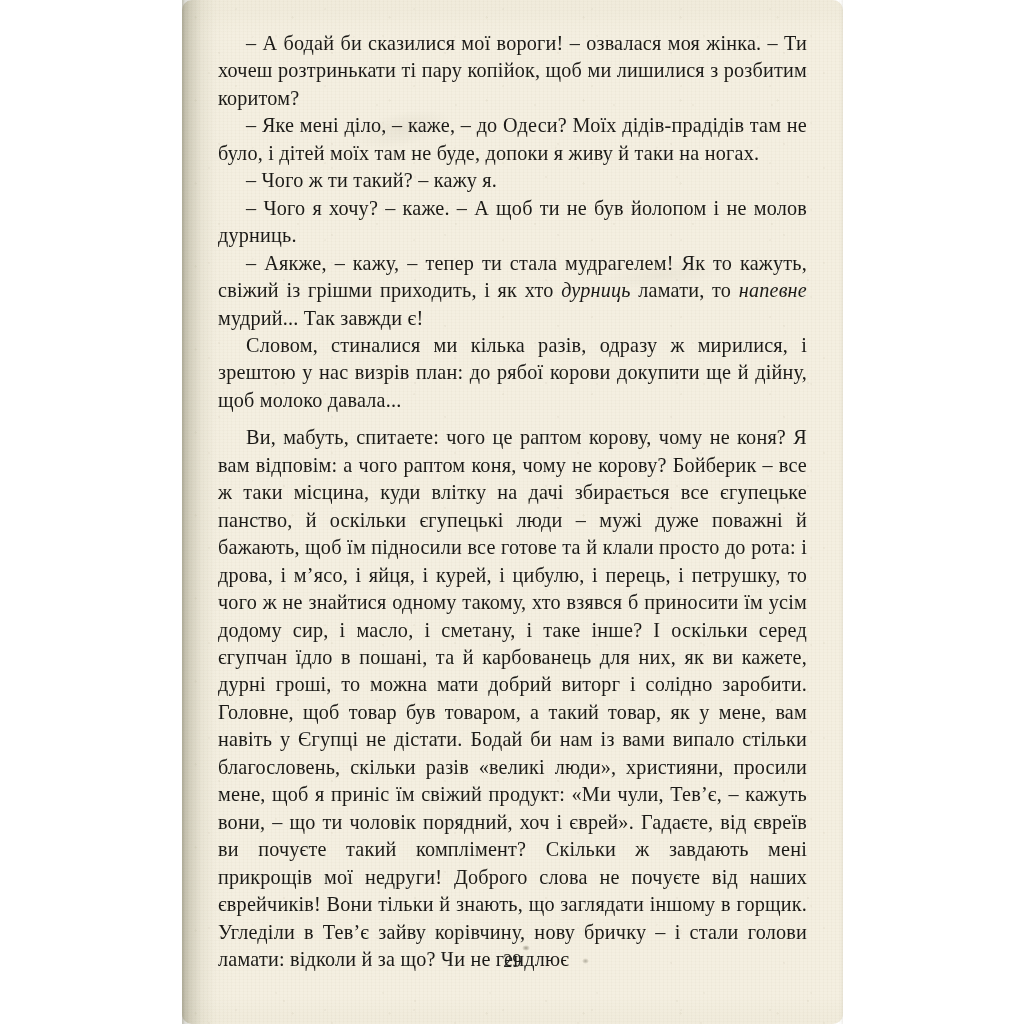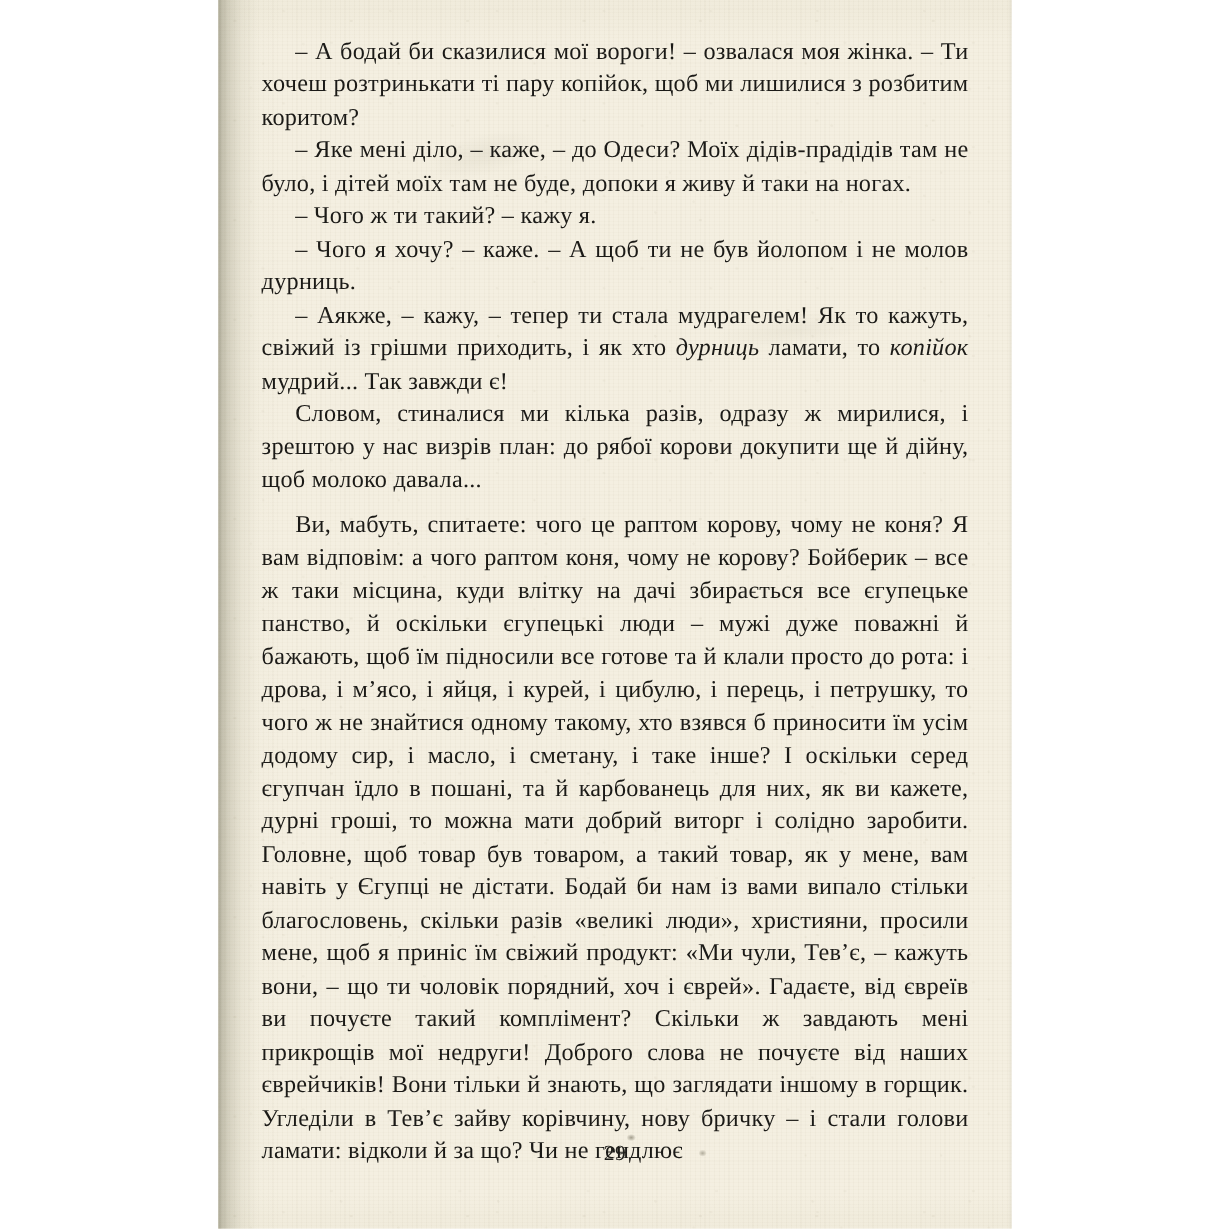--- a/index.html
+++ b/index.html
@@ -42,20 +42,21 @@
           rgba(222,218,199,.18) 20px,
           rgba(240,236,221,.05) 33px,
           rgba(255,255,255,0) 46px),
       linear-gradient(180deg, rgba(236,231,214,.45) 0 10px, rgba(255,255,255,0) 34px),
       linear-gradient(0deg,  rgba(236,231,214,.40) 0 8px, rgba(255,255,255,0) 28px),
       #f4efe1;
     background-size:
       97px 83px, 113px 91px, 89px 77px, 131px 103px,
       79px 119px, 107px 87px, 123px 95px, 101px 111px,
       auto, auto, auto, auto;
+    border-radius: 10px;
   }
 
   
   #paper-grain {
     position: absolute;
     inset: 0;
     pointer-events: none;
     background-image:
       repeating-linear-gradient(90deg,
         rgba(255,255,255,0) 0px,
@@ -161,21 +162,21 @@
     <div class="smudge" id="smudge-a"></div>
     <div class="smudge" id="smudge-b"></div>
     <div class="smudge" id="smudge-c"></div>
     <div class="smudge" id="smudge-d"></div>
 
     <div id="text-block">
         <p><span>– А бодай би сказилися мої вороги! – озвалася моя жінка. – Ти хочеш розтринькати ті пару копійок, щоб ми лишилися з розбитим коритом?</span></p>
         <p><span>– Яке мені діло, – каже, – до Одеси? Моїх дідів-прадідів там не було, і дітей моїх там не буде, допоки я живу й таки на ногах.</span></p>
         <p><span>– Чого ж ти такий? – кажу я.</span></p>
         <p><span>– Чого я хочу? – каже. – А щоб ти не був йолопом і не молов дурниць.</span></p>
-        <p><span>– Аякже, – кажу, – тепер ти стала мудрагелем! Як то кажуть, свіжий із грішми приходить, і як хто </span><em>дурниць</em><span> ламати, то </span><em>копійок</em><span> мудрий... Так завжди є!</span></p>
+        <p><span>– Аякже, – кажу, – тепер ти стала мудрагелем! Як то кажуть, свіжий із грішми приходить, і як хто </span><em>дурниць</em><span> ламати, то </span><em>напевне</em><span> мудрий... Так завжди є!</span></p>
         <p><span>Словом, стиналися ми кілька разів, одразу ж мирилися, і зрештою у нас визрів план: до рябої корови докупити ще й дійну, щоб молоко давала...</span></p>
         <p class="spaced-above"><span>Ви, мабуть, спитаете: чого це раптом корову, чому не коня? Я вам відповім: а чого раптом коня, чому не корову? Бойберик – все ж таки місцина, куди влітку на дачі збирається все єгупецьке панство, й оскільки єгупецькі люди – мужі дуже поважні й бажають, щоб їм підносили все готове та й клали просто до рота: і дрова, і м’ясо, і яйця, і курей, і цибулю, і перець, і петрушку, то чого ж не знайтися одному такому, хто взявся б приносити їм усім додому сир, і масло, і сметану, і таке інше? І оскільки серед єгупчан їдло в пошані, та й карбованець для них, як ви кажете, дурні гроші, то можна мати добрий виторг і солідно заробити. Головне, щоб товар був товаром, а такий товар, як у мене, вам навіть у Єгупці не дістати. Бодай би нам із вами випало стільки благословень, скільки разів «великі люди», християни, просили мене, щоб я приніс їм свіжий продукт: «Ми чули, Тев’є, – кажуть вони, – що ти чоловік порядний, хоч і єврей». Гадаєте, від євреїв ви почуєте такий комплімент? Скільки ж завдають мені прикрощів мої недруги! Доброго слова не почуєте від наших єврейчиків! Вони тільки й знають, що заглядати іншому в горщик. Угледіли в Тев’є зайву корівчину, нову бричку – і стали голови ламати: відколи й за що? Чи не гендлює</span></p>
       </div>
 
     <div id="folio">29</div>
   </div>
 
   <div id="page-edge-left"></div>
   <div id="page-edge-right"></div>
 </div>

